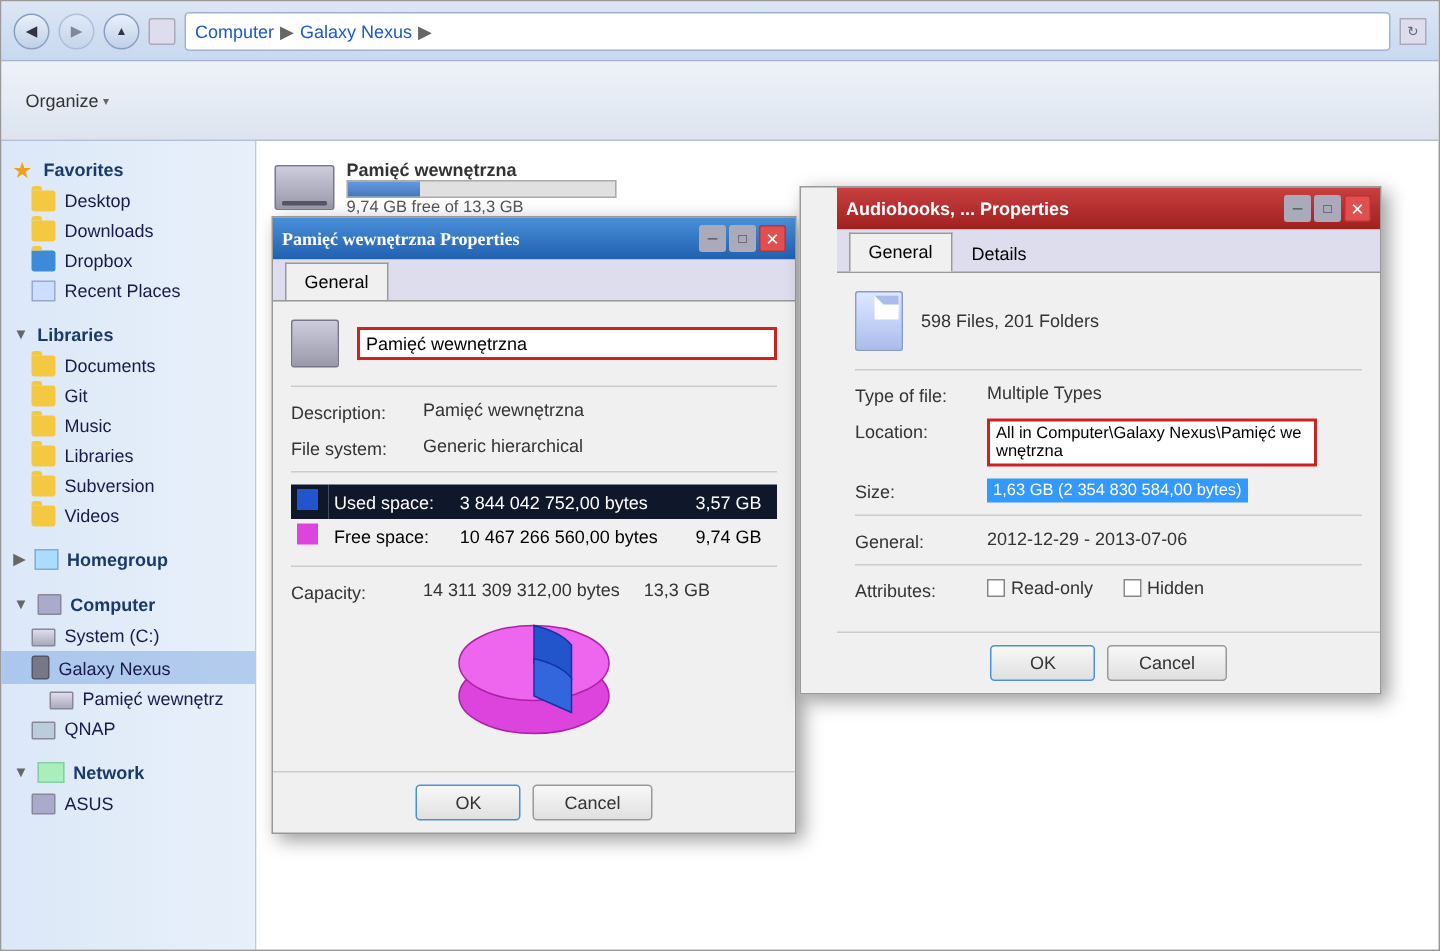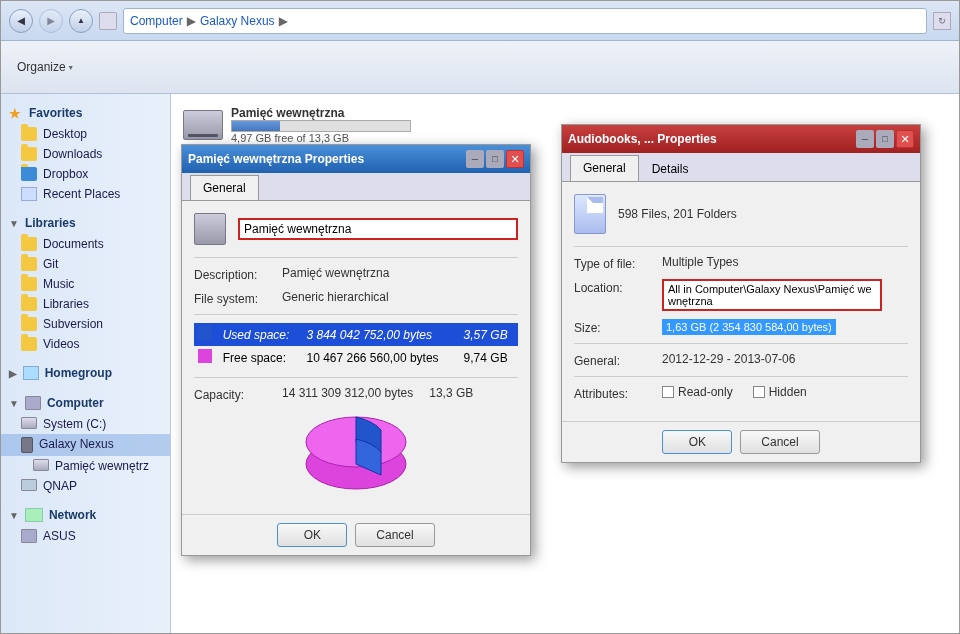--- a/index.html
+++ b/index.html
@@ -115,21 +115,21 @@
       gap: 6px;
       padding: 4px 8px;
       font-size: 12px;
       font-weight: bold;
       color: #1a3a6a;
       cursor: pointer;
     }
 
     .sidebar-item {
       display: flex;
-      align-items: flex-start;
+      align-items: flex-end;
       gap: 6px;
       padding: 3px 8px 3px 20px;
       cursor: pointer;
       color: #1a1a4a;
       font-size: 12px;
     }
 
     .sidebar-item.selected {
       background: rgba(100, 150, 220, 0.4);
     }
@@ -256,20 +256,21 @@
     .dialog-titlebar {
       display: flex;
       align-items: center;
       justify-content: space-between;
       padding: 4px 6px;
       min-height: 28px;
     }
 
     .dialog-titlebar-blue {
       background: linear-gradient(to bottom, #4a90d9, #2060b0);
+      font-family: Liberation Serif, serif;
     }
 
     .dialog-titlebar-title {
       color: white;
       font-size: 12px;
       font-weight: bold;
     }
 
     .dialog-close-btn {
       width: 18px; height: 18px;
@@ -383,23 +384,22 @@
       display: inline-block;
     }
 
     .space-color-magenta {
       width: 14px; height: 14px;
       background: #dd44dd;
       display: inline-block;
     }
 
     .used-row-highlight {
-      background: #1d4ed8;
+      background: #0f172a;
       color: white;
-      font-style: italic;
     }
 
     
     .pie-container {
       display: flex;
       justify-content: center;
       margin: 12px 0 8px;
     }
 
     
@@ -571,21 +571,21 @@
       <div class="device-item">
         <div class="device-header">
           <div style="width:40px;height:30px;background:linear-gradient(to bottom,#ccd,#99a);border:1px solid #778;border-radius:2px;position:relative;">
             <div style="position:absolute;bottom:2px;left:4px;right:4px;height:3px;background:#556;border-radius:1px;"></div>
           </div>
           <div class="device-info">
             <span class="device-name">Pamięć wewnętrzna</span>
             <div class="progress-bar-container">
               <div class="progress-bar-fill" style="width:27%;"></div>
             </div>
-            <span class="device-space">4,97 GB free of 13,3 GB</span>
+            <span class="device-space">9,74 GB free of 13,3 GB</span>
           </div>
         </div>
       </div>
 
       <div class="dialogs-overlay">
 
         <div class="dialog" style="left: 10px; top: 50px; width: 350px;">
           <div class="dialog-titlebar dialog-titlebar-blue">
             <span class="dialog-titlebar-title">Pamięć wewnętrzna Properties</span>
             <div style="display:flex;gap:2px;">
@@ -649,21 +649,21 @@
                 <path d="M60,50 L60,25 A50,25 0 0,1 85,38 L85,61 Z" fill="#3366dd" stroke="#1133aa" stroke-width="1"></path>
               </svg>
             </div>
           </div>
           <div class="dialog-footer">
             <div class="dialog-btn ok-btn">OK</div>
             <div class="dialog-btn">Cancel</div>
           </div>
         </div>
 
-        <div class="dialog" style="left: 390px; top: 30px; width: 360px;">
+        <div class="dialog" style="left: 362px; top: 30px; width: 388px; padding-left: 24px;">
           <div class="dialog-titlebar" style="background: linear-gradient(to bottom, #c84040, #a02020);">
             <span class="dialog-titlebar-title">Audiobooks, ... Properties</span>
             <div style="display:flex;gap:2px;">
               <div style="width:18px;height:18px;background:#aab;border-radius:2px;display:flex;align-items:center;justify-content:center;font-size:9px;color:#333;cursor:pointer;">─</div>
               <div style="width:18px;height:18px;background:#aab;border-radius:2px;display:flex;align-items:center;justify-content:center;font-size:9px;color:#333;cursor:pointer;">□</div>
               <div class="dialog-close-btn">✕</div>
             </div>
           </div>
           <div class="dialog-tabs">
             <div class="dialog-tab active">General</div>

